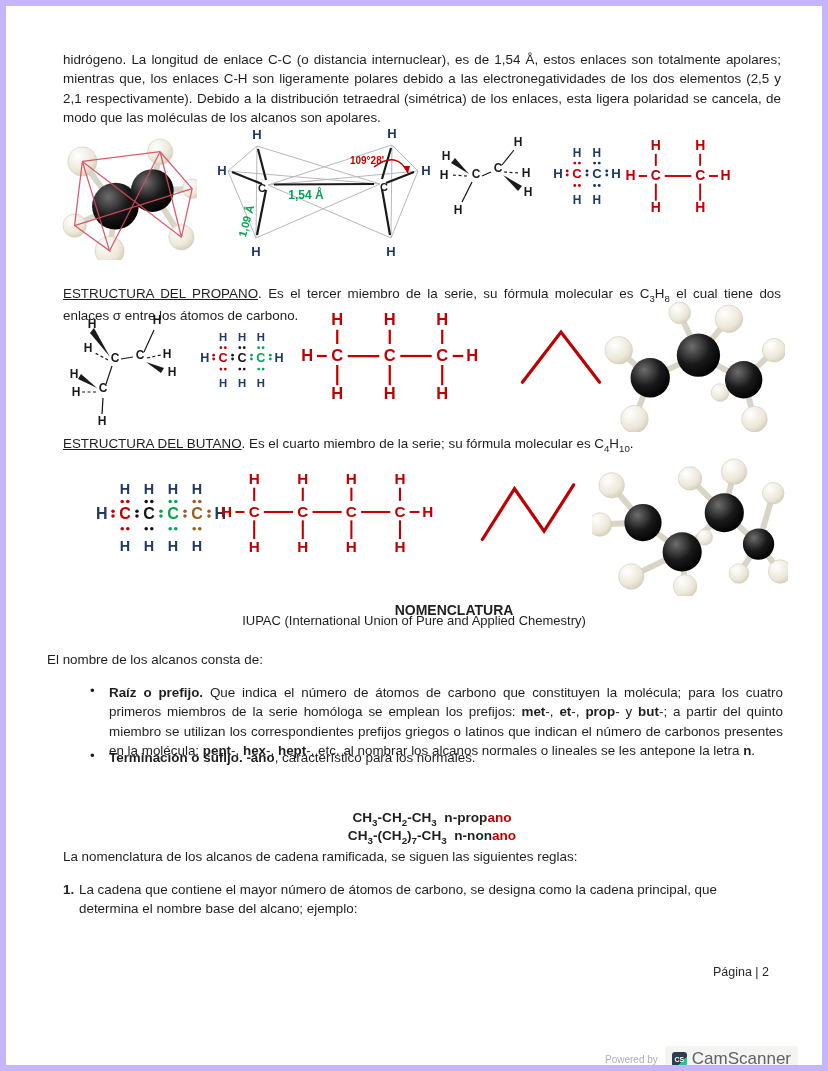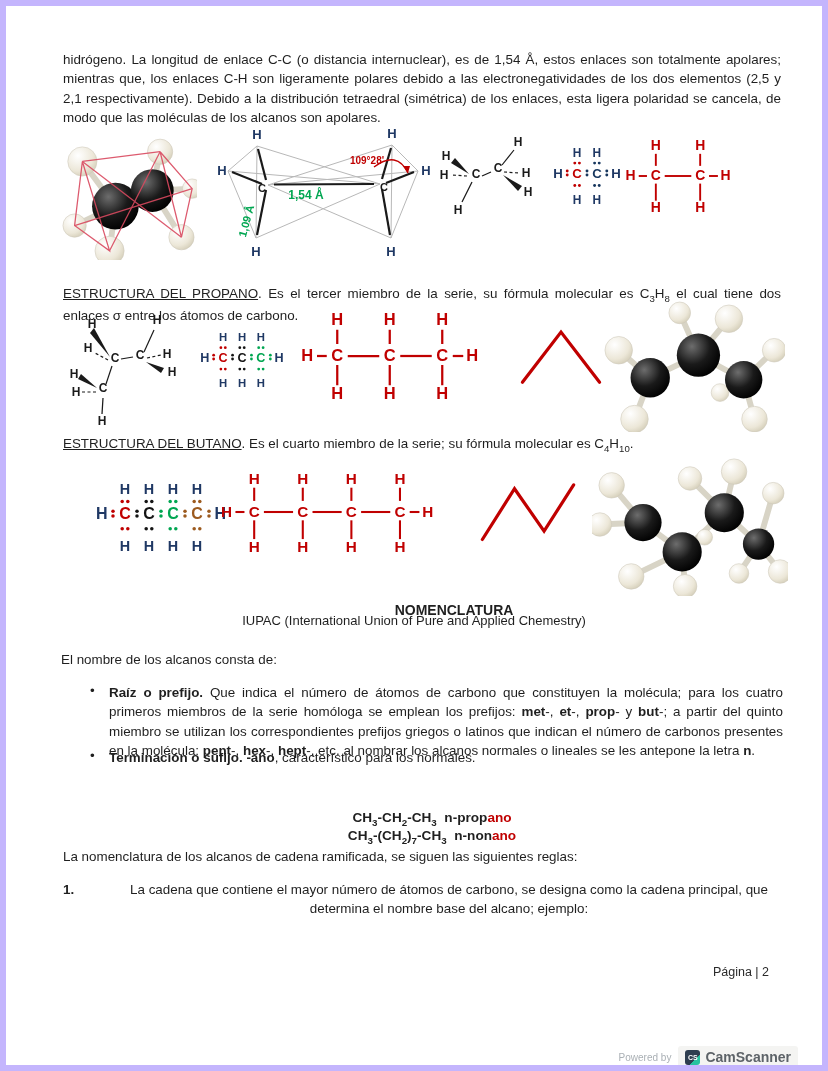--- a/index.html
+++ b/index.html
@@ -17,21 +17,21 @@
   .title{position:absolute;margin:0;font-size:14px;font-weight:bold;}
   .subtitle{position:absolute;margin:0;font-size:13px;}
   .bullet-dot{position:absolute;font-size:13.4px;}
   .formula{position:absolute;margin:18px;font-size:13.6px;font-weight:bold;text-align:center;left:0;width:100%;}
   .pagenum{position:absolute;margin:0;font-size:12.5px;color:#2a2a2a;right:53px;}
   .camscanner{position:absolute;right:24px;top:1040px;display:flex;align-items:center;gap:7px;}
   .cs-powered{font-size:10px;color:#aab0b5;}
   .cs-pill{display:inline-flex;align-items:center;gap:5px;background:#f4f4f2;border-radius:3px;padding:3px 7px;}
   .cs-logo{display:inline-flex;align-items:center;justify-content:center;width:15px;height:15px;border-radius:3px;
            background:linear-gradient(135deg,#2e3d4f 66%,#27c2a0 66%);color:#fff;font-size:7px;font-weight:bold;}
-  .cs-brand{font-size:14px;font-weight:bold;color:#5d6368;}
+  .cs-brand{font-size:17px;font-weight:normal;color:#5d6368;}
 </style>
 </head>
 <body>
 
 <svg width="0" height="0" style="position:absolute" aria-hidden="true">
   <defs>
     <radialGradient id="gC" cx="35%" cy="30%" r="75%">
       <stop offset="0%" stop-color="#6d6d6d"></stop>
         <stop offset="55%" stop-color="#1a1a1a"></stop>
         <stop offset="100%" stop-color="#000"></stop>
@@ -438,35 +438,35 @@
       <circle cx="52" cy="70" r="19" fill="url(#gC)"></circle>
         <circle cx="92" cy="100" r="20" fill="url(#gC)"></circle>
       <circle cx="135" cy="60" r="20" fill="url(#gC)"></circle>
         <circle cx="170" cy="92" r="16" fill="url(#gC)"></circle>
     </svg>
   </div>
 
   <p class="title center" style="top:596px;padding-left:40px;">NOMENCLATURA</p>
   <p class="subtitle center" style="top:607px;">IUPAC (International Union of Pure and Applied Chemestry)</p>
 
-  <p class="line" style="left:55px;top:644px;">El nombre de los alcanos consta de:</p>
+  <p class="line" style="left:41px;top:644px;">El nombre de los alcanos consta de:</p>
 
   <span class="bullet-dot" style="left:84px;top:677px;">•</span>
   <p class="para" style="left:103px;top:677px;width:674px;"><span class="b">Raíz o prefijo. </span><span>Que indica el número de átomos de carbono que constituyen la molécula; para los cuatro primeros miembros de la serie homóloga se emplean los prefijos: </span><span class="b">met</span><span>-, </span><span class="b">et</span><span>-, </span><span class="b">prop</span><span>- y </span><span class="b">but</span><span>-; a partir del quinto miembro se utilizan los correspondientes prefijos griegos o latinos que indican el número de carbonos presentes en la molécula: </span><span class="b">pent</span><span>-, </span><span class="b">hex</span><span>-, </span><span class="b">hept</span><span>-, etc. al nombrar los alcanos normales o lineales se les antepone la letra </span><span class="b">n</span><span>.</span></p>
 
   <span class="bullet-dot" style="left:84px;top:742px;">•</span>
   <p class="para" style="left:103px;top:742px;width:674px;"><span class="b">Terminación o sufijo. -ano</span><span>, característico para los normales.</span></p>
 
   <p class="formula" style="top:786px;"><span>CH</span><sub>3</sub><span>-CH</span><sub>2</sub><span>-CH</span><sub>3</sub><span>&nbsp; n-prop</span><span style="color: rgb(192, 0, 0);">ano</span></p>
   <p class="formula" style="top:804px;"><span>CH</span><sub>3</sub><span>-(CH</span><sub>2</sub><span>)</span><sub>7</sub><span>-CH</span><sub>3</sub><span>&nbsp; n-non</span><span style="color: rgb(192, 0, 0);">ano</span></p>
 
   <p class="line" style="left:57px;top:841px;text-align:center;">La nomenclatura de los alcanos de cadena ramificada, se siguen las siguientes reglas:</p>
 
   <p class="line b" style="left:57px;top:874px;">1.</p>
-  <p class="para" style="left:96px;top:874px;width:694px;text-align:center;">La cadena que contiene el mayor número de átomos de carbono, se designa como la cadena principal, que determina el nombre base del alcano; ejemplo:</p>
+  <p class="para" style="left:73px;top:874px;width:694px;text-align:left;">La cadena que contiene el mayor número de átomos de carbono, se designa como la cadena principal, que determina el nombre base del alcano; ejemplo:</p>
 
   <p class="pagenum" style="top:959px;">Página | 2</p>
 
   <div class="camscanner">
     <span class="cs-powered">Powered by</span>
     <span class="cs-pill">
       <span class="cs-logo">CS</span>
       <span class="cs-brand">CamScanner</span>
     </span>
   </div>

